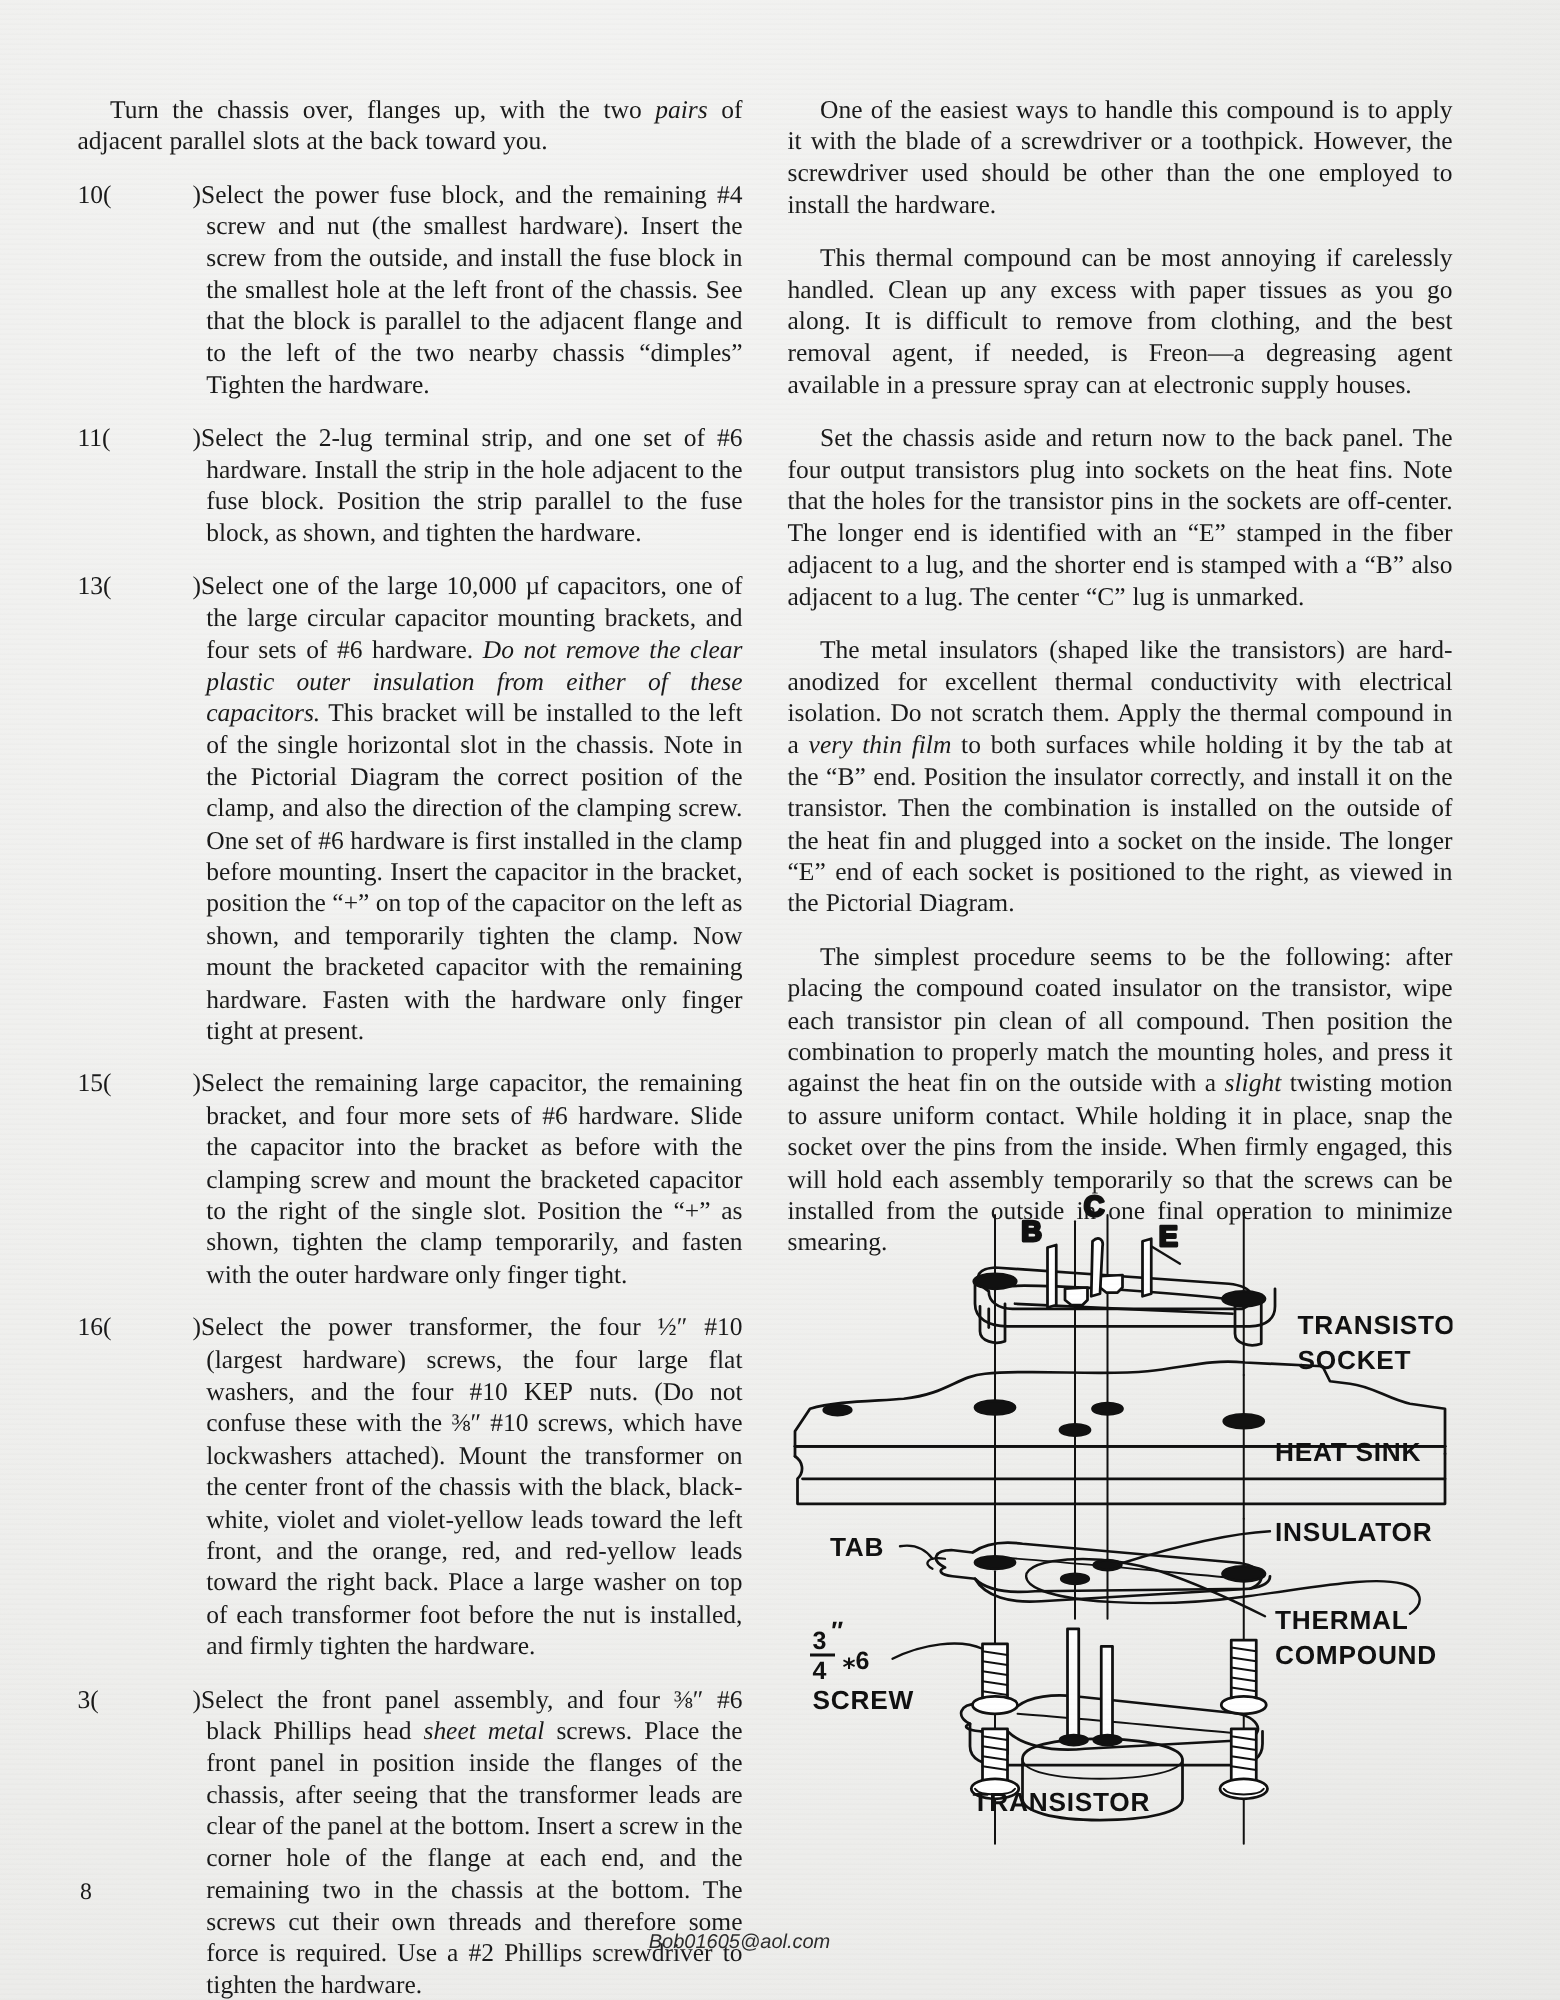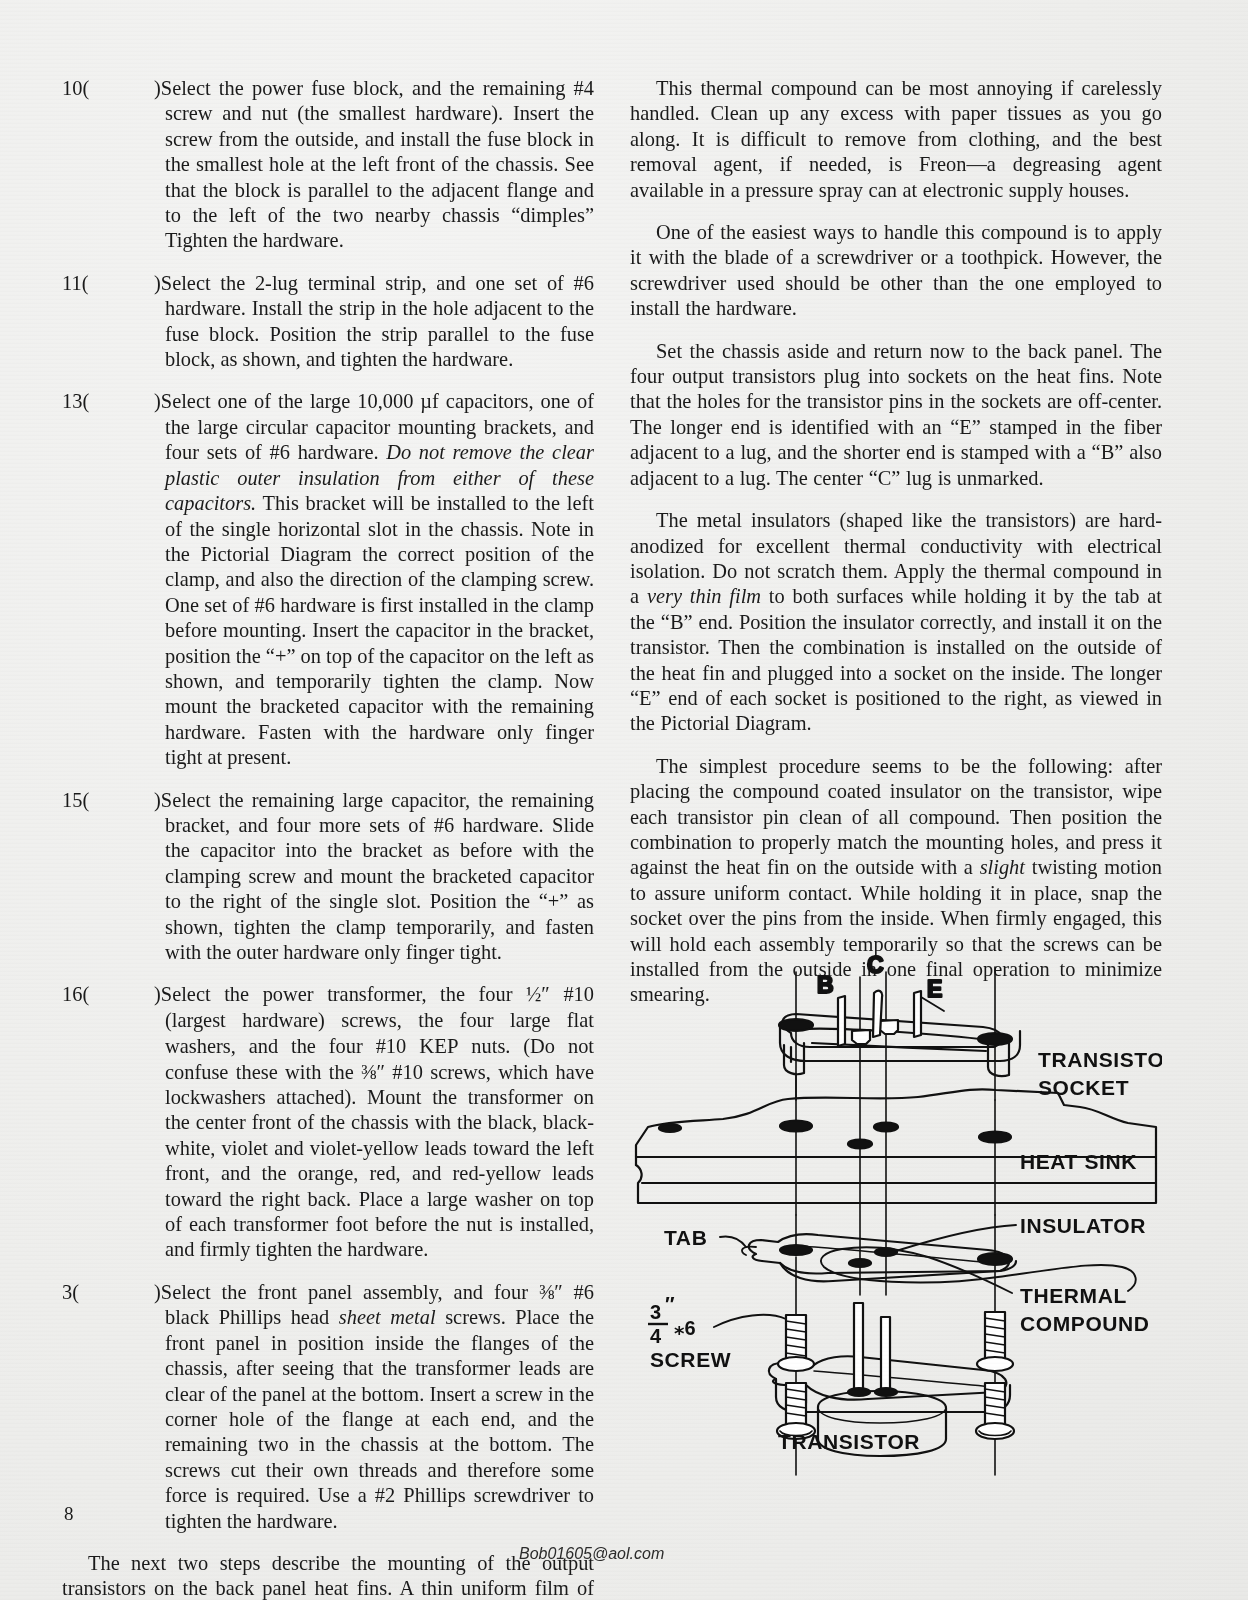--- a/index.html
+++ b/index.html
@@ -128,20 +128,23 @@
 </style>
 </head>
 <body>
 
 <div class="page">
 
   <div class="columns">
 
     <div class="col">
 
+      <p class="para">
+        Turn the chassis over, flanges up, with the two <i>pairs</i> of adjacent parallel slots at the back toward you.
+      </p>
 
       <div class="step">
         <span class="step-num">10(</span>
         <span class="step-body">
             <span class="step-text"><span>)</span><span>Select the power fuse block, and the remaining #4 screw and nut (the smallest hardware). Insert the screw from the outside, and install the fuse block in the smallest hole at the left front of the chassis. See that the block is parallel to the adjacent flange and to the left of the two nearby chassis “dimples” Tighten the hardware.</span></span>
           </span>
       </div>
 
       <div class="step">
         <span class="step-num">11(</span>
@@ -177,22 +180,22 @@
             <span class="step-text"><span>)</span><span>Select the front panel assembly, and four ⅜″ #6 black Phillips head </span><i>sheet metal</i><span> screws. Place the front panel in position inside the flanges of the chassis, after seeing that the transformer leads are clear of the panel at the bottom. Insert a screw in the corner hole of the flange at each end, and the remaining two in the chassis at the bottom. The screws cut their own threads and therefore some force is required. Use a #2 Phillips screwdriver to tighten the hardware.</span></span>
           </span>
       </div>
 
       <p class="para">The next two steps describe the mounting of the output transistors on the back panel heat fins. A thin uniform film of silicon thermal compound is needed on the mating surfaces to provide maximum heat transfer from a transistor to the heat sink. Excess compound will be messy, and is a disadvantage, since the compound is intended only to fill in minute voids between flat surfaces.</p>
 
     </div>
 
     <div class="col">
 
+      <p class="para">One of the easiest ways to handle this compound is to apply it with the blade of a screwdriver or a toothpick. However, the screwdriver used should be other than the one employed to install the hardware.</p>
       <p class="para">This thermal compound can be most annoying if carelessly handled. Clean up any excess with paper tissues as you go along. It is difficult to remove from clothing, and the best removal agent, if needed, is Freon—a degreasing agent available in a pressure spray can at electronic supply houses.</p>
-      <p class="para">One of the easiest ways to handle this compound is to apply it with the blade of a screwdriver or a toothpick. However, the screwdriver used should be other than the one employed to install the hardware.</p>
       <p class="para">Set the chassis aside and return now to the back panel. The four output transistors plug into sockets on the heat fins. Note that the holes for the transistor pins in the sockets are off-center. The longer end is identified with an “E” stamped in the fiber adjacent to a lug, and the shorter end is stamped with a “B” also adjacent to a lug. The center “C” lug is unmarked.</p>
 
       <p class="para"><span>The metal insulators (shaped like the transistors) are hard-anodized for excellent thermal conductivity with electrical isolation. Do not scratch them. Apply the thermal compound in a </span><i>very thin film</i><span> to both surfaces while holding it by the tab at the “B” end. Position the insulator correctly, and install it on the transistor. Then the combination is installed on the outside of the heat fin and plugged into a socket on the inside. The longer “E” end of each socket is positioned to the right, as viewed in the Pictorial Diagram.</span></p>
 
       <p class="para"><span>The simplest procedure seems to be the following: after placing the compound coated insulator on the transistor, wipe each transistor pin clean of all compound. Then position the combination to properly match the mounting holes, and press it against the heat fin on the outside with a </span><i>slight</i><span> twisting motion to assure uniform contact. While holding it in place, snap the socket over the pins from the inside. When firmly engaged, this will hold each assembly temporarily so that the screws can be installed from the outside in one final operation to minimize smearing.</span></p>
 
     </div>
   </div>
 
   <div class="figure">

